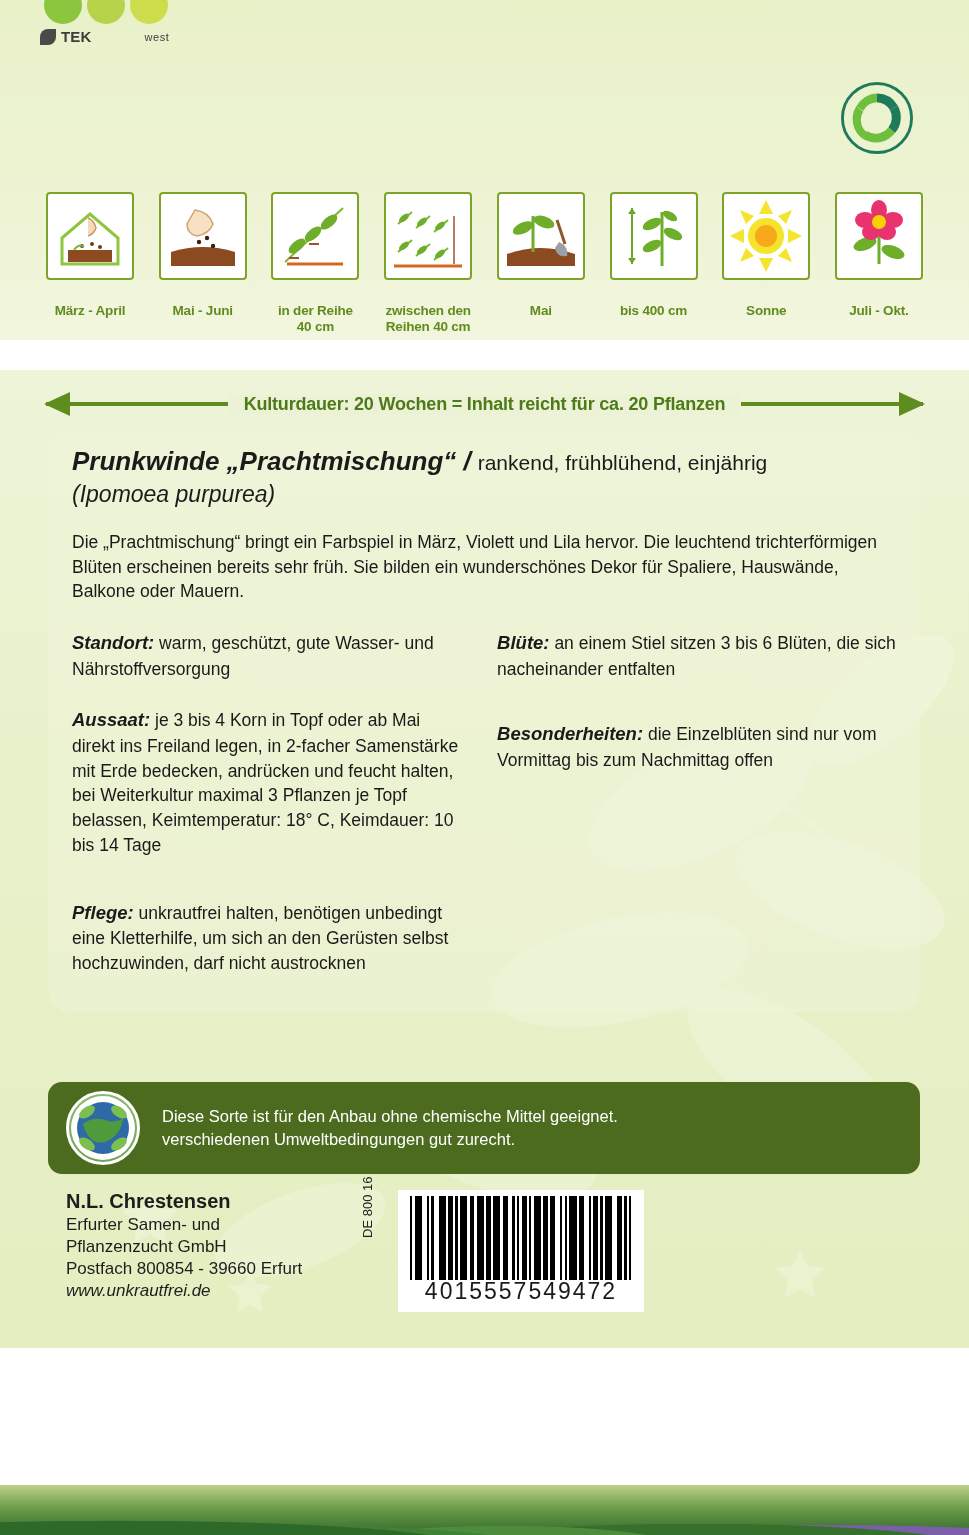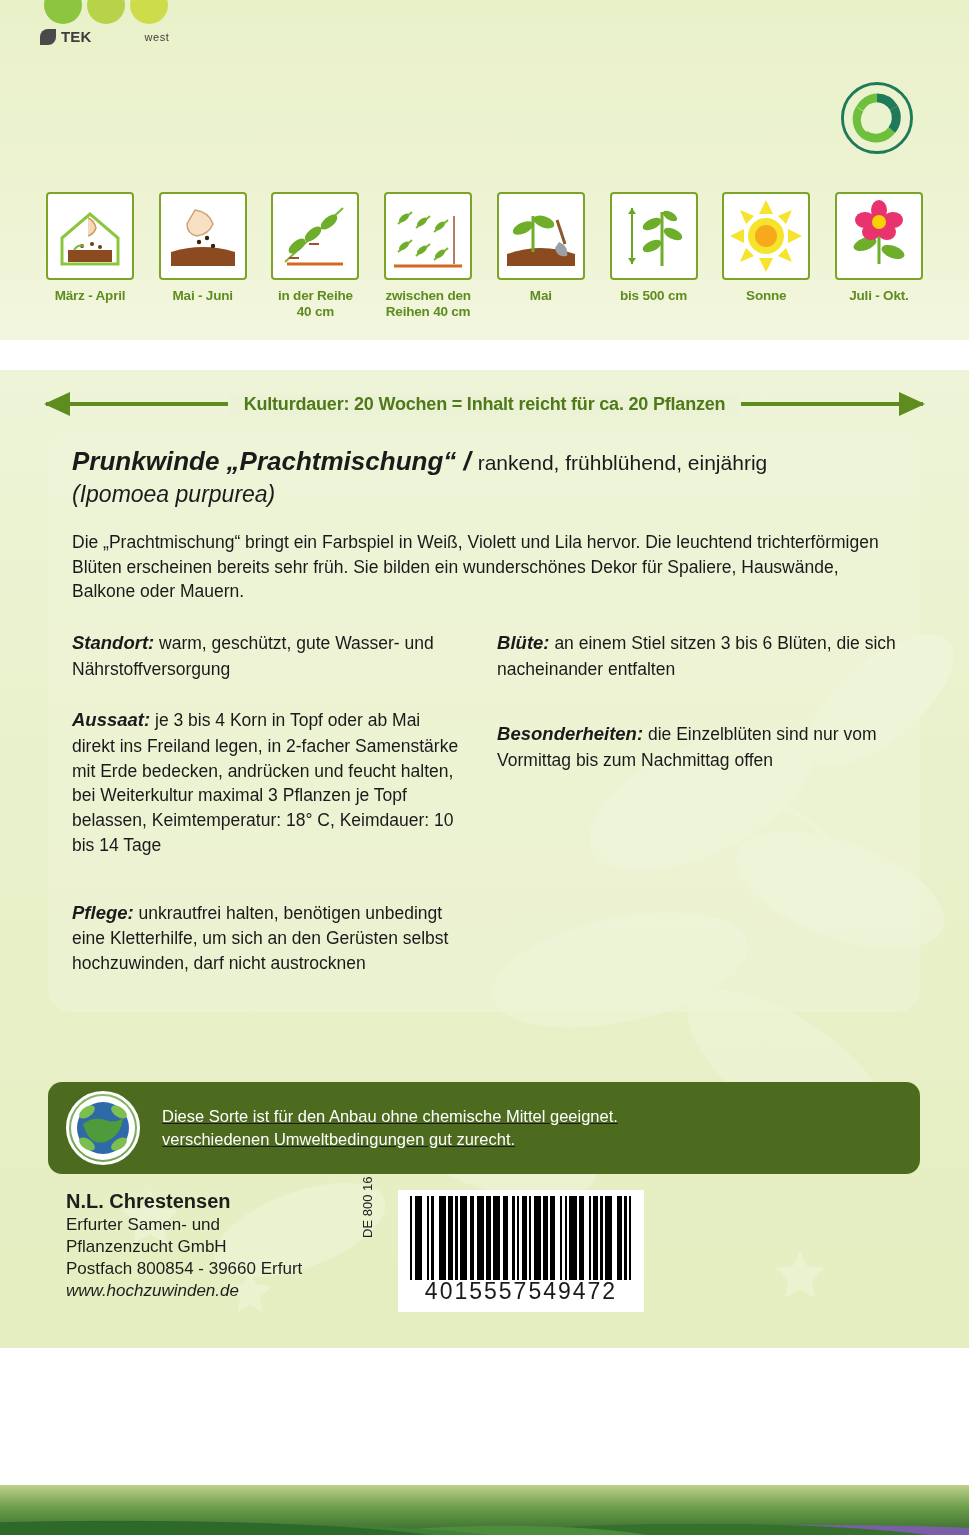--- a/index.html
+++ b/index.html
@@ -133,21 +133,21 @@
   .icon-box {
     width: 84px; height: 84px;
     margin: 0 auto;
     border: 2px solid #7ba428;
     border-radius: 4px;
     background: #ffffff;
     position: relative;
     overflow: hidden;
   }
   .icon-caption {
-    margin-top: 8px;
+    margin-top: 23px;
     font-size: 13.5px;
     font-weight: bold;
     color: #5f8c1e;
     line-height: 1.15;
     letter-spacing: -.2px;
   }
 
   
   .kultur {
     position: absolute;
@@ -249,21 +249,20 @@
     left: 48px;
     top: 1082px;
     width: 872px;
     height: 92px;
     background: #4d6b1f;
     border-radius: 14px;
     display: flex;
     align-items: center;
     padding: 0 18px;
     box-sizing: border-box;
-    text-decoration: underline;
   }
   .banner-logo {
     width: 68px; height: 68px;
     border-radius: 50%;
     background: radial-gradient(circle at 50% 45%, #cfe6b0 0%, #8fc070 55%, #3f6f2a 100%);
     border: 3px solid #ffffff;
     flex: none;
     position: relative;
     overflow: hidden;
   }
@@ -476,21 +475,21 @@
           <path d="M20 14 V70" stroke="#6aa526" stroke-width="2"></path>
           <path d="M20 14 l-4 6 l8 0 z" fill="#6aa526"></path>
           <path d="M20 70 l-4 -6 l8 0 z" fill="#6aa526"></path>
           <path d="M50 72 V18" stroke="#6fae2a" stroke-width="3" fill="none"></path>
           <ellipse cx="40" cy="30" rx="10" ry="5" transform="rotate(-25 40 30)" fill="#6fae2a"></ellipse>
           <ellipse cx="61" cy="40" rx="10" ry="5" transform="rotate(25 61 40)" fill="#6fae2a"></ellipse>
           <ellipse cx="40" cy="52" rx="10" ry="5" transform="rotate(-25 40 52)" fill="#6fae2a"></ellipse>
           <ellipse cx="58" cy="22" rx="8" ry="4" transform="rotate(30 58 22)" fill="#6fae2a"></ellipse>
         </svg>
       </div>
-      <div class="icon-caption">bis 500 cm</div>
+      <div class="icon-caption">bis 400 cm</div>
     </div>
 
     <div class="icon-cell">
       <div class="icon-box">
         <svg viewBox="0 0 84 84">
           <g fill="#f5e32c">
             <circle cx="42" cy="42" r="18"></circle>
             <path d="M42 6 l7 14 -14 0 z"></path>
               <path d="M42 78 l7-14 -14 0 z"></path>
             <path d="M6 42 l14-7 0 14 z"></path>
@@ -535,21 +534,21 @@
   </div>
 
   <div class="card">
 
     <div class="title-line">
       <span class="title-main">Prunkwinde „Prachtmischung“ /</span>
       <span class="title-sub">rankend, frühblühend, einjährig</span>
       <span class="title-latin">(Ipomoea purpurea)</span>
     </div>
 
-    <p class="intro">Die „Prachtmischung“ bringt ein Farbspiel in Weiß, Violett und Lila hervor. Die leuchtend trichterförmigen Blüten erscheinen bereits sehr früh. Sie bilden ein wunderschönes Dekor für Spaliere, Hauswände, Balkone oder Mauern.</p>
+    <p class="intro">Die „Prachtmischung“ bringt ein Farbspiel in März, Violett und Lila hervor. Die leuchtend trichterförmigen Blüten erscheinen bereits sehr früh. Sie bilden ein wunderschönes Dekor für Spaliere, Hauswände, Balkone oder Mauern.</p>
 
     <div class="cols">
 
       <div class="col-left">
 
         <div class="block">
           <p>
             <span class="lbl">Standort:</span><span> warm, geschützt, gute Wasser- und Nährstoffversorgung</span>
           </p>
         </div>
@@ -605,21 +604,21 @@
       <div>Diese Sorte ist für den Anbau ohne chemische Mittel geeignet.</div>
       <div>verschiedenen Umweltbedingungen gut zurecht.</div>
     </div>
   </div>
 
   <div class="footer">
     <div class="company">N.L. Chrestensen</div>
     <div>Erfurter Samen- und</div>
     <div>Pflanzenzucht GmbH</div>
     <div>Postfach 800854 - 39660 Erfurt</div>
-    <div class="url">www.hochzuwinden.de</div>
+    <div class="url">www.unkrautfrei.de</div>
   </div>
 
   <div class="barcode-wrap">
     <div class="barcode-bars" id="bars">
         <i style="width: 2.3871px; background: rgb(0, 0, 0);"></i>
         <i style="width: 2.3871px; background: transparent;"></i>
         <i style="width: 2.3871px; background: rgb(0, 0, 0);"></i>
         <i style="width: 4.77419px; background: rgb(0, 0, 0);"></i>
         <i style="width: 4.77419px; background: transparent;"></i>
         <i style="width: 2.3871px; background: rgb(0, 0, 0);"></i>

